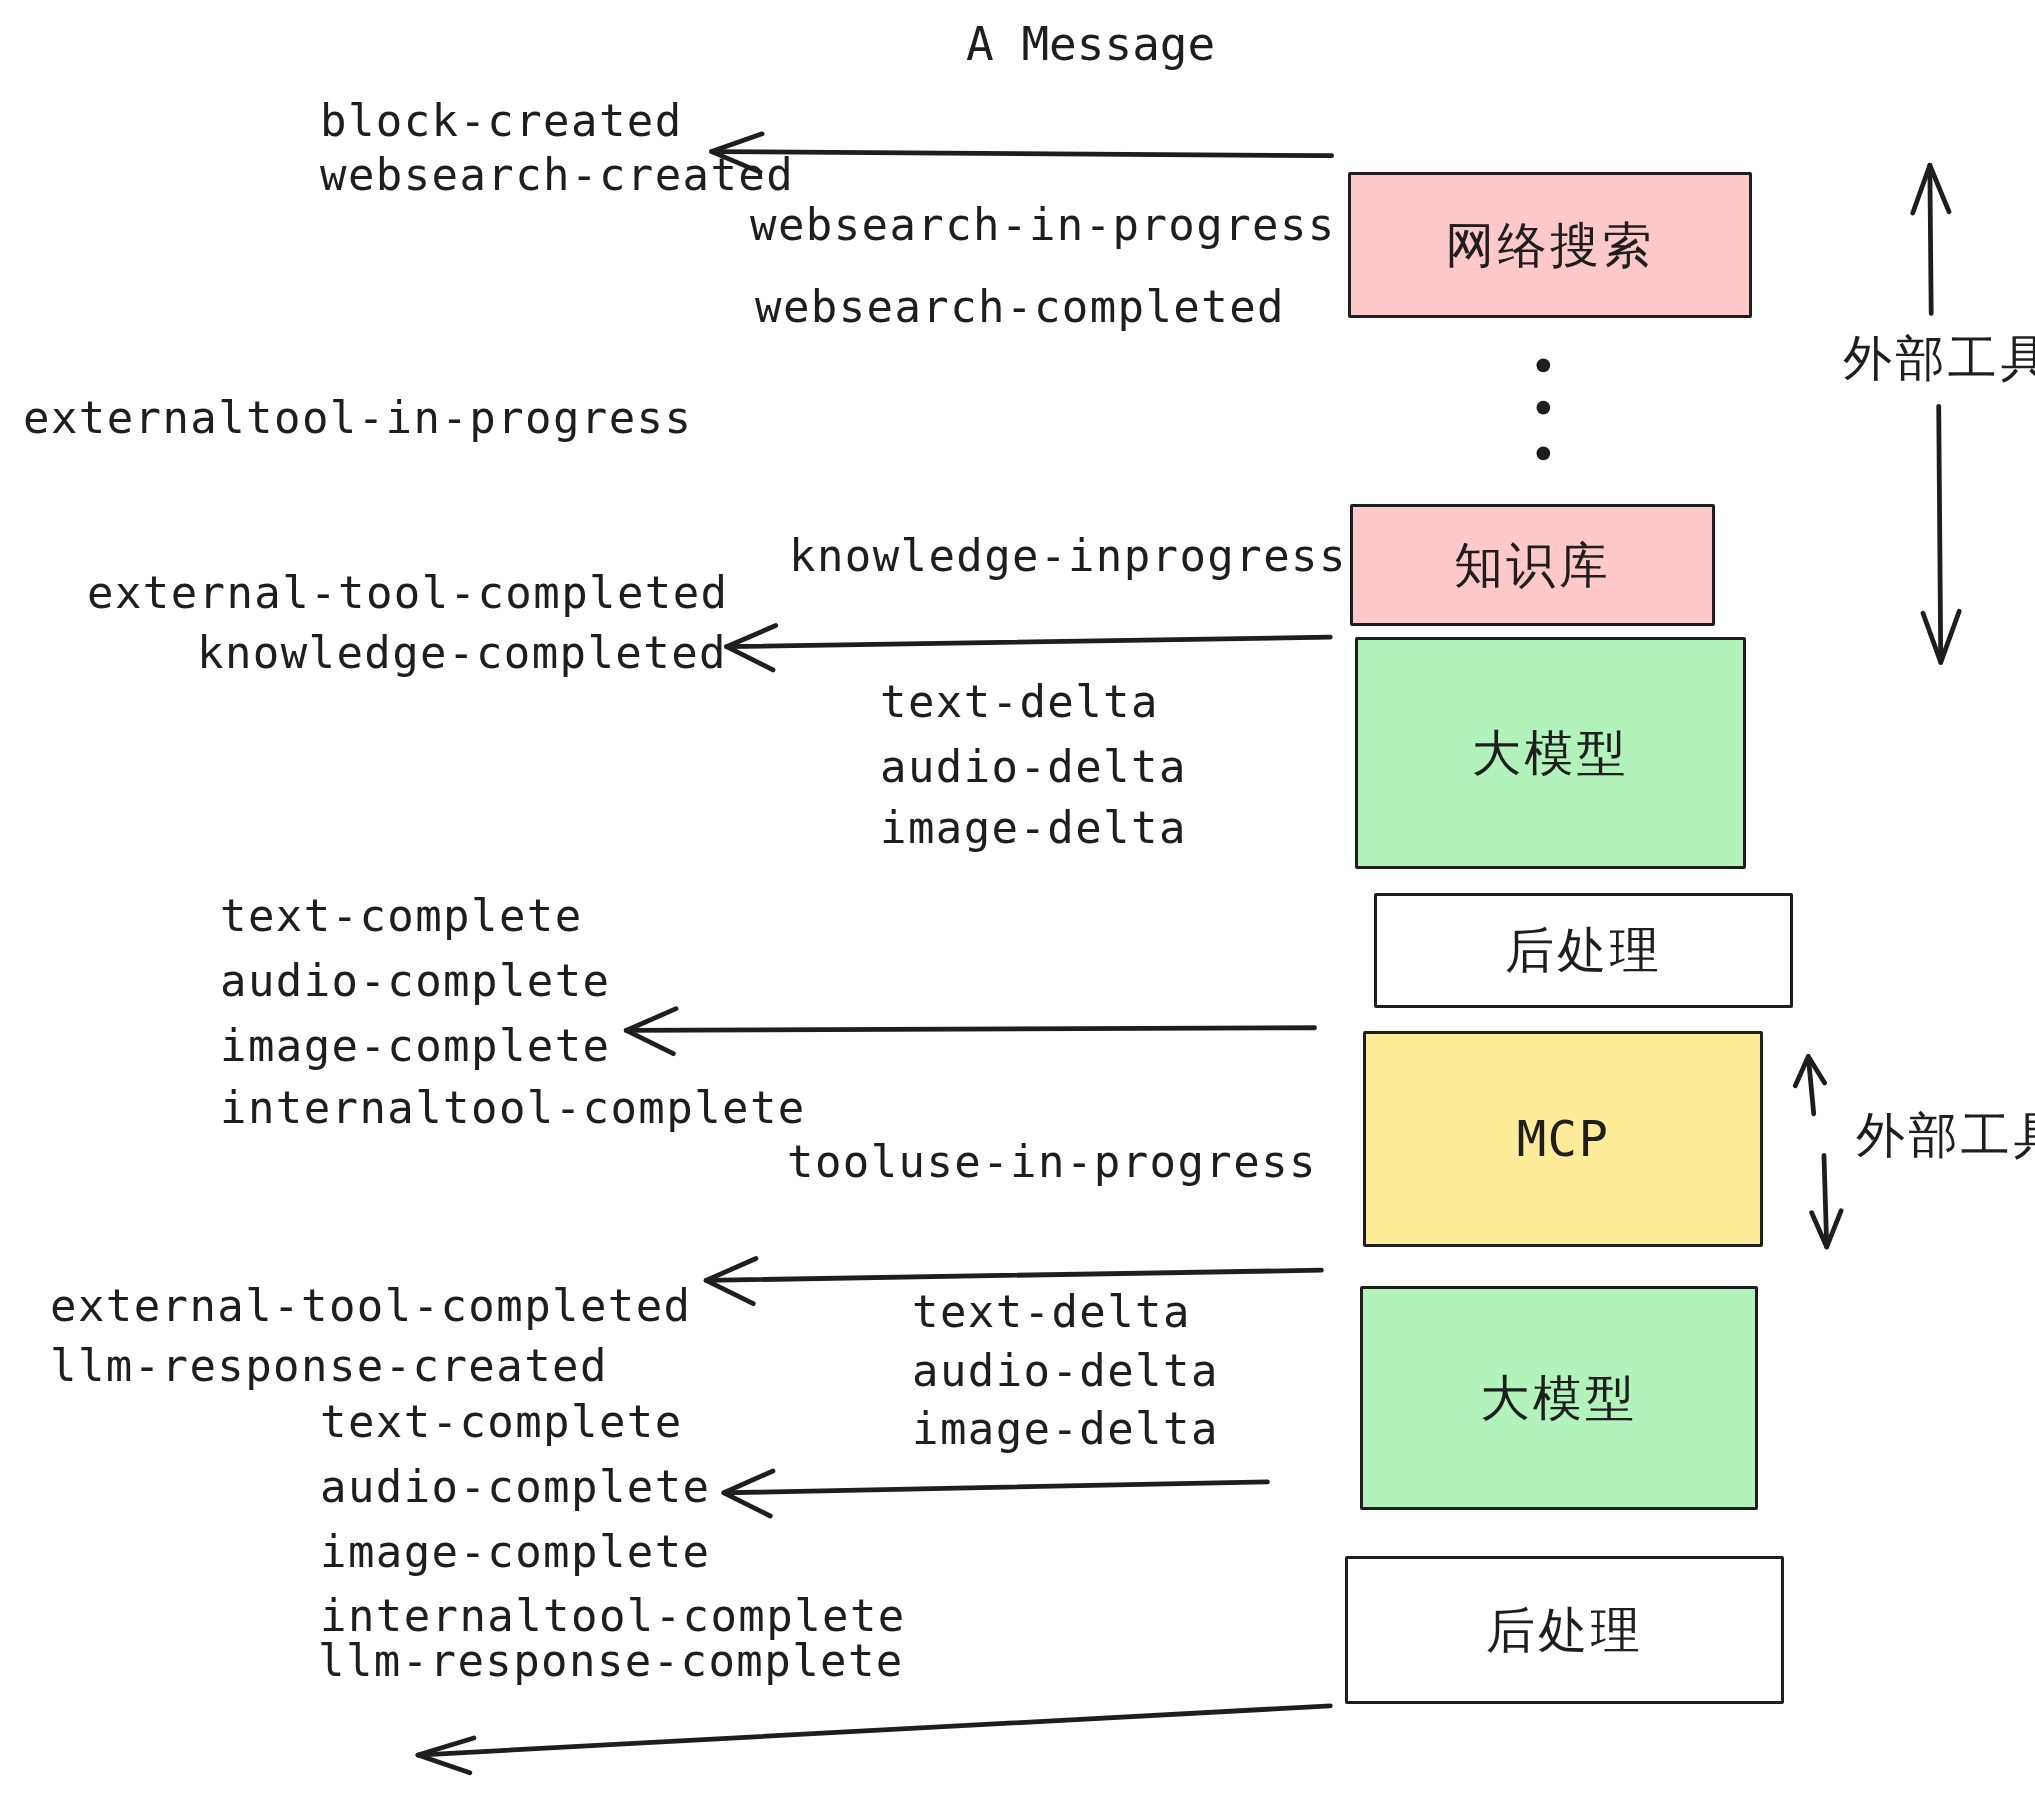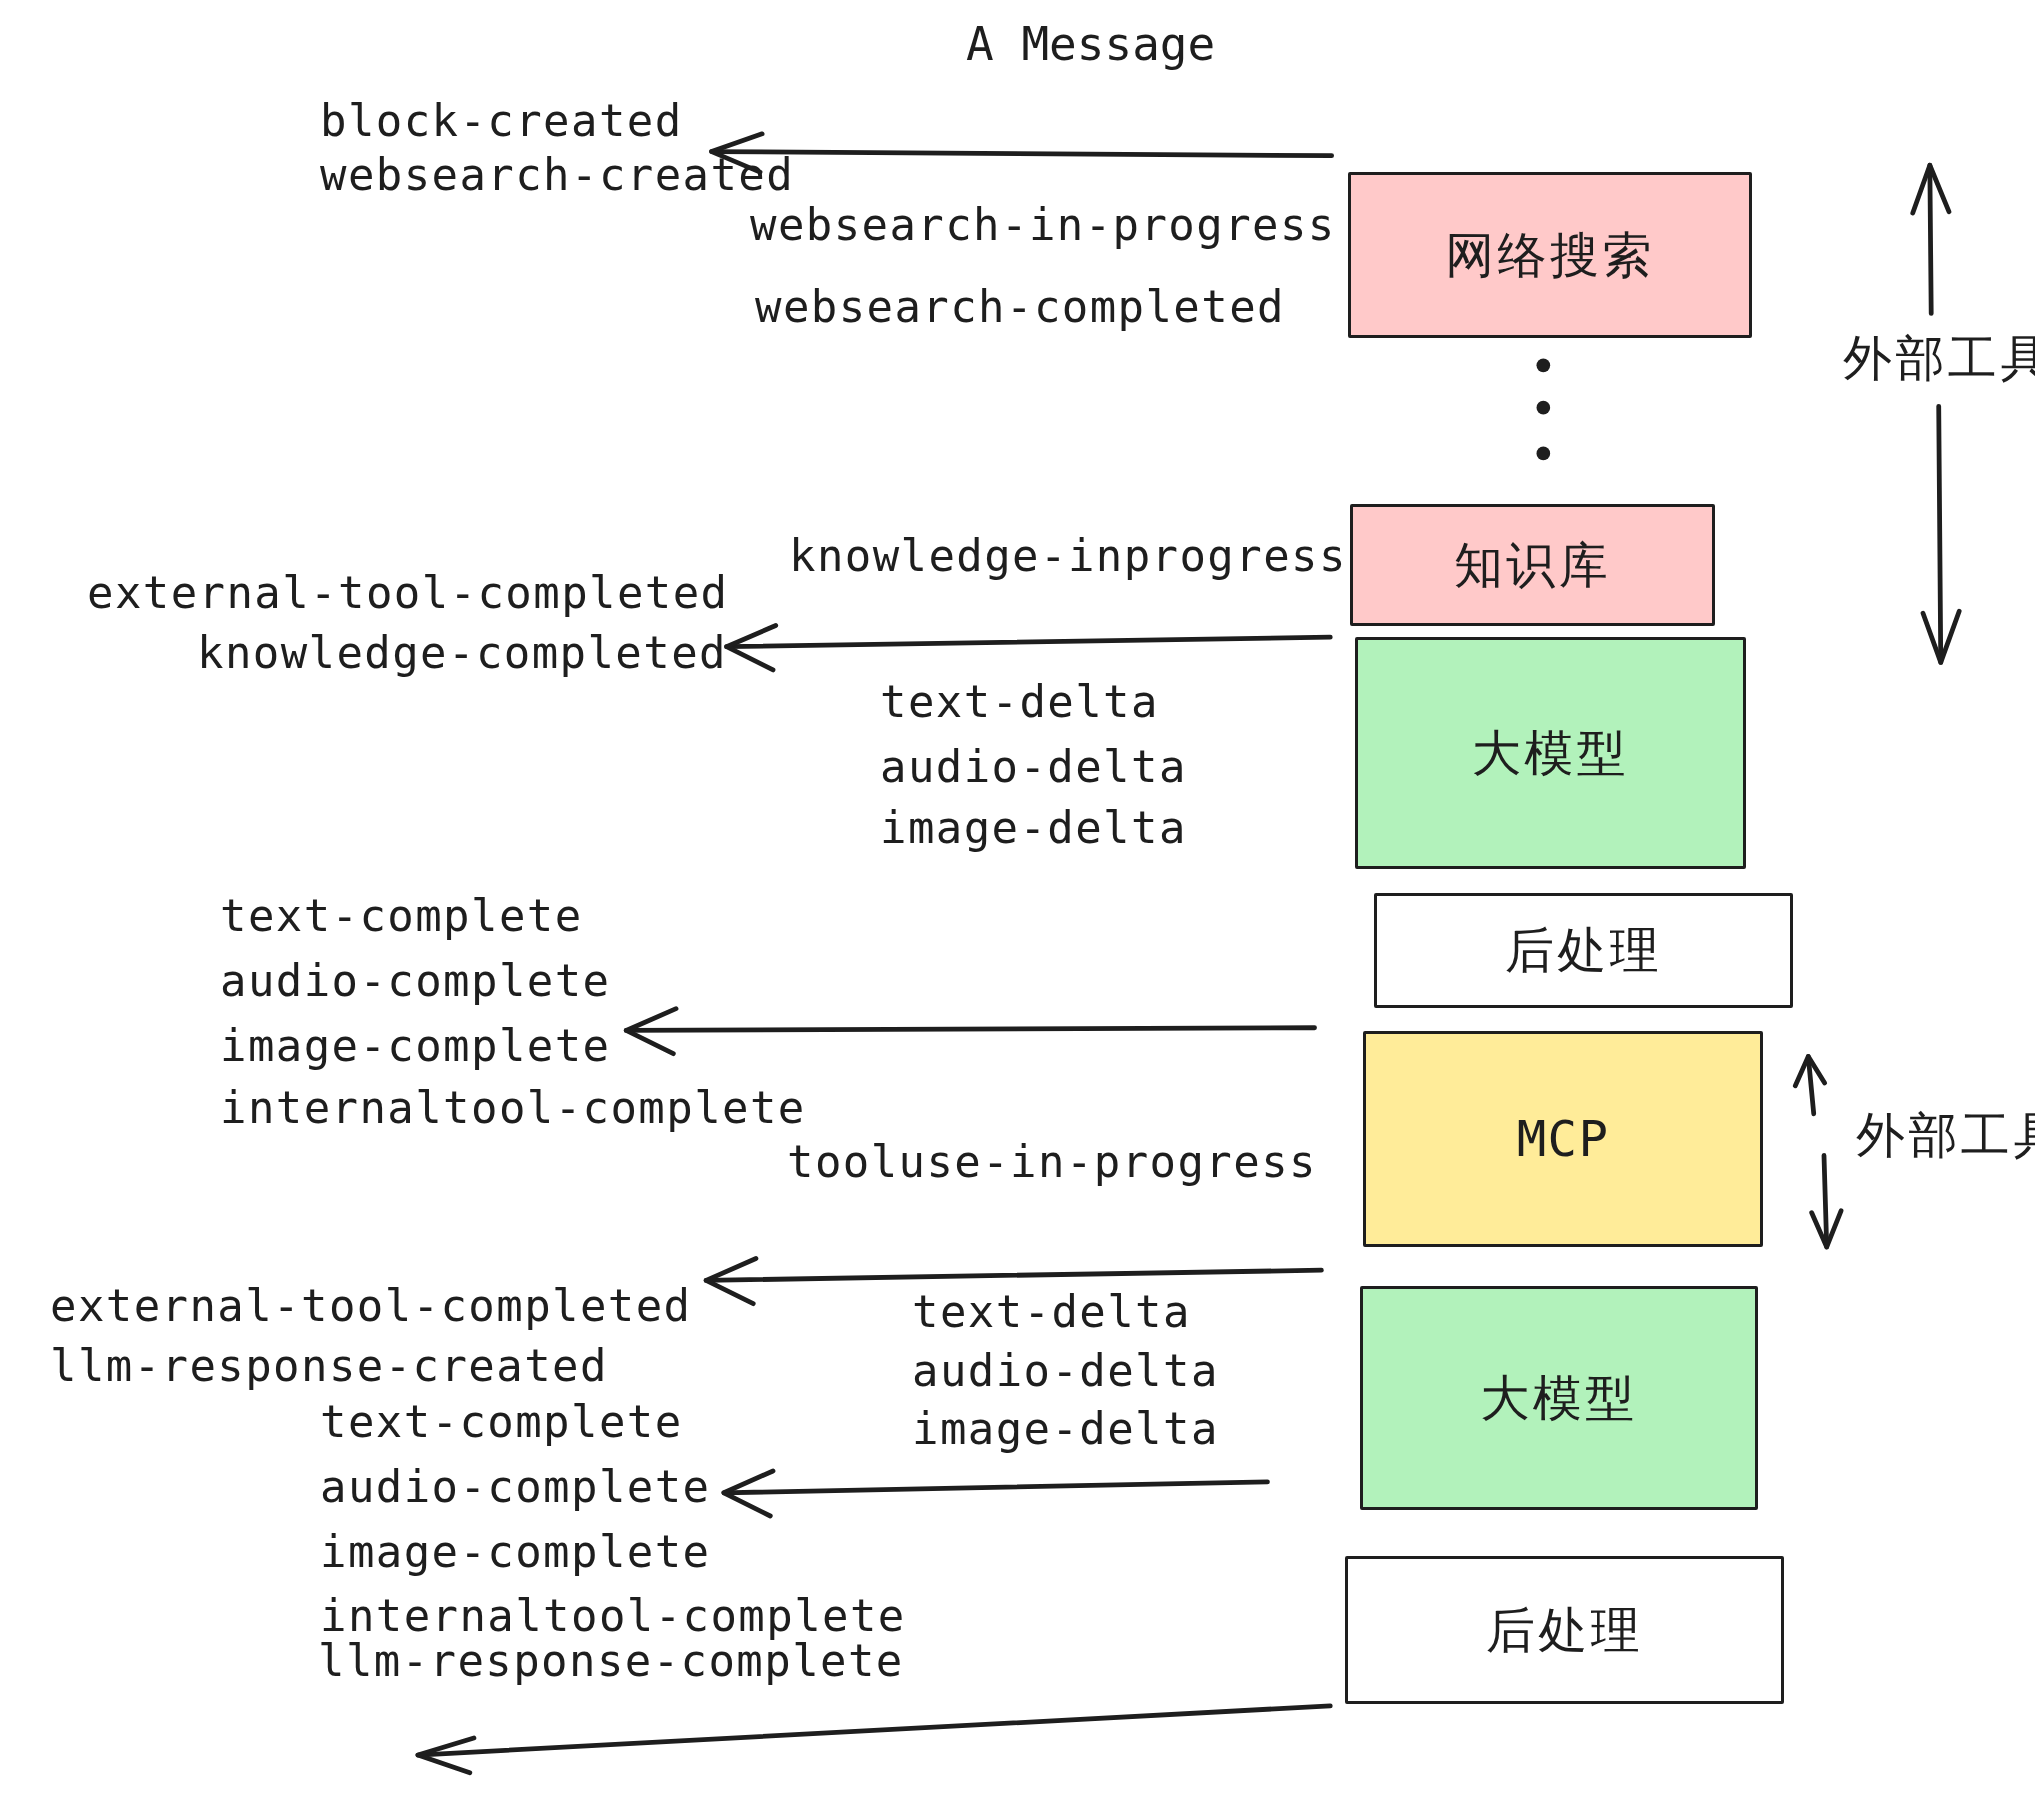--- a/index.html
+++ b/index.html
@@ -55,20 +55,21 @@
 <body>
 
 <div id="canvas">
 
   <div class="title" style="left:966px;top:20.5px">A Message</div>
 
   <div class="evt" style="left:320px;top:98px">block-created</div>
   <div class="evt" style="left:320px;top:152px">websearch-created</div>
   <div class="evt" style="left:750px;top:202px">websearch-in-progress</div>
   <div class="evt" style="left:755px;top:284px">websearch-completed</div>
+  <div class="evt" style="left:23px;top:395px">externaltool-in-progress</div>
   <div class="evt" style="left:789px;top:533px">knowledge-inprogress</div>
   <div class="evt" style="left:87px;top:570px">external-tool-completed</div>
   <div class="evt" style="left:197px;top:630px">knowledge-completed</div>
   <div class="evt" style="left:880px;top:679px">text-delta</div>
   <div class="evt" style="left:880px;top:744px">audio-delta</div>
   <div class="evt" style="left:880px;top:805px">image-delta</div>
   <div class="evt" style="left:220px;top:893px">text-complete</div>
   <div class="evt" style="left:220px;top:958px">audio-complete</div>
   <div class="evt" style="left:220px;top:1023px">image-complete</div>
   <div class="evt" style="left:220px;top:1085px">internaltool-complete</div>
@@ -78,21 +79,21 @@
   <div class="evt" style="left:912px;top:1289px">text-delta</div>
   <div class="evt" style="left:912px;top:1348px">audio-delta</div>
   <div class="evt" style="left:912px;top:1406px">image-delta</div>
   <div class="evt" style="left:320px;top:1399px">text-complete</div>
   <div class="evt" style="left:320px;top:1464px">audio-complete</div>
   <div class="evt" style="left:320px;top:1529px">image-complete</div>
   <div class="evt" style="left:320px;top:1593px">internaltool-complete</div>
   <div class="evt" style="left:318px;top:1638px">llm-response-complete</div>
   <div class="evt" style="left:9px;top:1832px">block-complete</div>
 
-  <div class="box" style="left: 1348px; top: 172px; width: 404px; height: 166px; background: rgb(255, 201, 201);">
+  <div class="box" style="left: 1348px; top: 172px; width: 404px; height: 146px; background: rgb(255, 201, 201);">
     <span class="box-label">网络搜索</span>
   </div>
   <div class="box" style="left: 1350px; top: 504px; width: 365px; height: 122px; background: rgb(255, 201, 201);">
     <span class="box-label">知识库</span>
   </div>
   <div class="box" style="left: 1355px; top: 637px; width: 391px; height: 232px; background: rgb(178, 242, 187);">
     <span class="box-label">大模型</span>
   </div>
   <div class="box" style="left: 1374px; top: 893px; width: 419px; height: 115px; background: rgb(255, 255, 255);">
     <span class="box-label">后处理</span>

